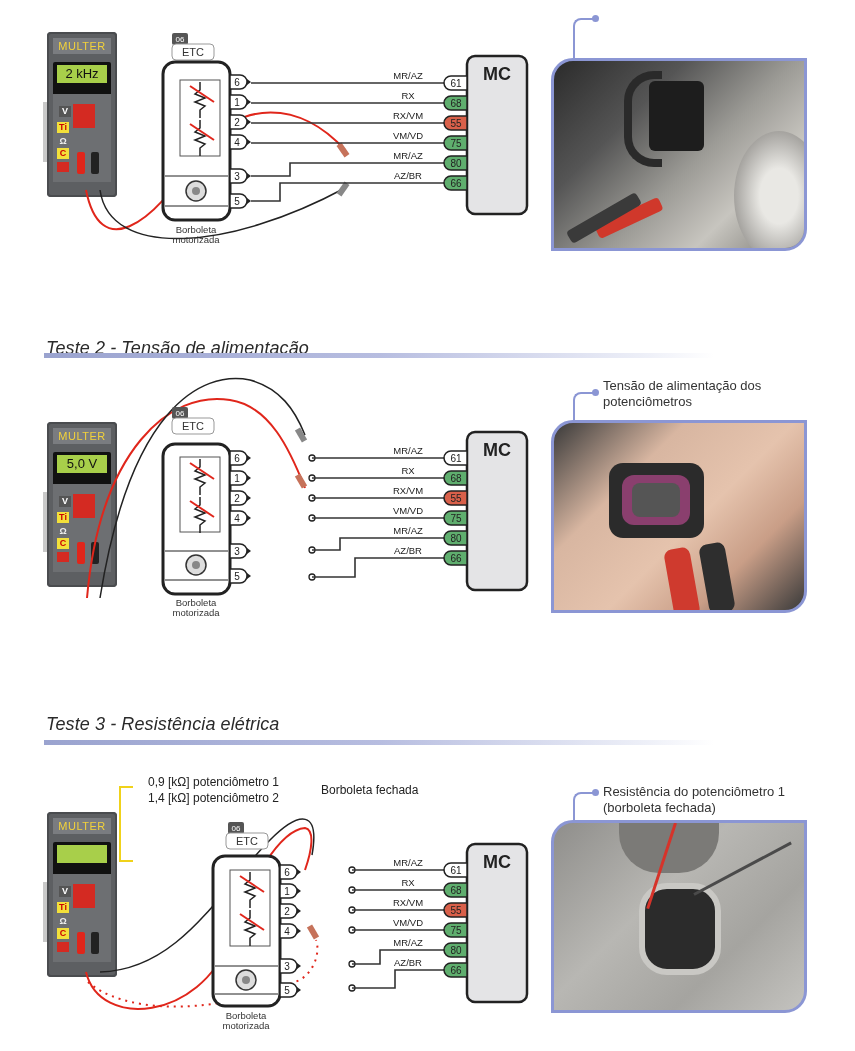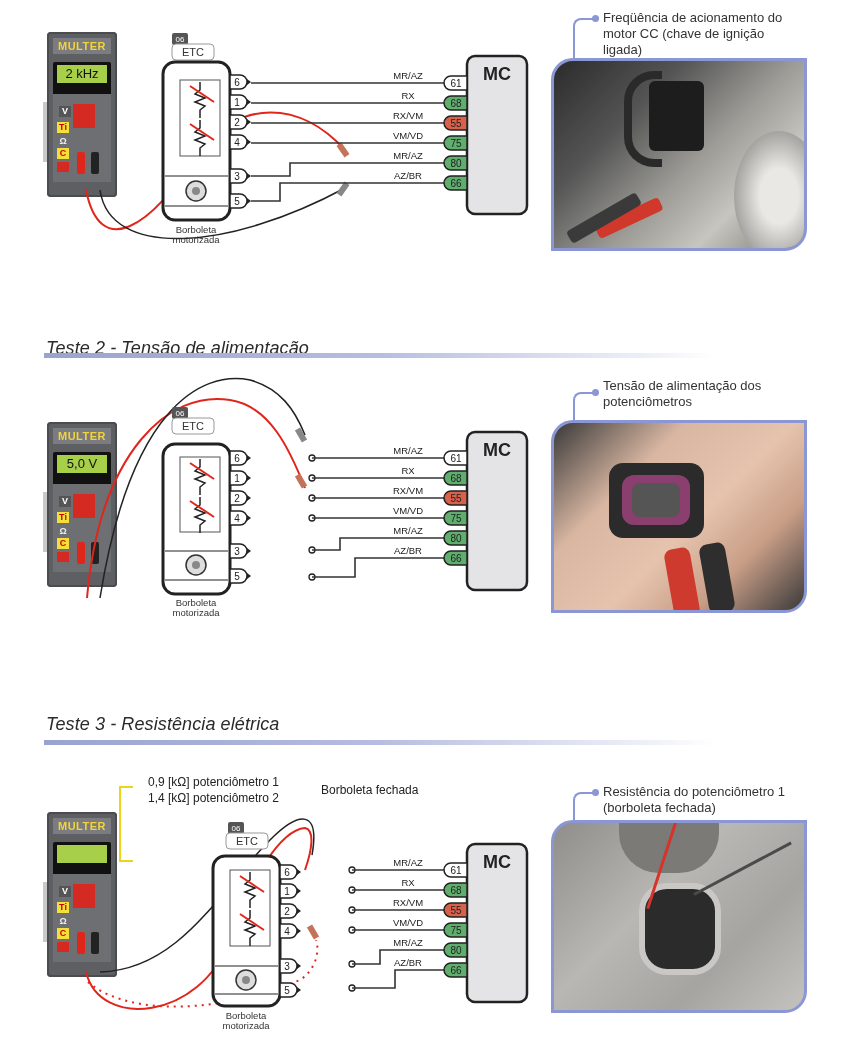--- a/index.html
+++ b/index.html
@@ -6,21 +6,21 @@
   body { width:855px; height:1051px; position:relative; overflow:hidden; font-family:"Liberation Sans", sans-serif; }
   .section { position:absolute; left:0; width:855px; }
   .sec-title { position:absolute; left:46px; font-style:italic; font-size:18px; color:#2a2a2a; font-family:"Liberation Sans", sans-serif; letter-spacing:0.1px; }
   .sec-rule { position:absolute; left:44px; width:670px; height:5px; background:linear-gradient(to right,#9aa3cf 0%,#b7bde0 50%,#eef0f8 90%,#ffffff 100%); }
   svg text { font-family:"Liberation Sans", sans-serif; }
   .photo-frame { position:absolute; border:3px solid #8b96d4; border-radius:22px 0 22px 0; overflow:hidden; }
   .photo-caption { position:absolute; font-size:13px; line-height:16px; color:#333; }
   .callout-line { position:absolute; border-left:2px solid #8b96d4; border-top:2px solid #8b96d4; border-top-left-radius:8px; }
   .callout-dot { position:absolute; width:7px; height:7px; border-radius:50%; background:#8b96d4; }
   .meter { position:absolute; width:70px; height:165px; background:#5d5f62; border-radius:4px; box-shadow: inset 0 0 0 2px #4a4c4f; }
-  .meter-brand { position:absolute; left:6px; top:6px; width:58px; height:16px; background:#7a7c80; color:#f3d23a; font-weight:bold; font-size:11px; text-align:center; line-height:16px; letter-spacing:0.5px; }
+  .meter-brand { position:absolute; left:6px; top:6px; width:58px; height:16px; background:#7a7c80; color:#f3d23a; font-weight:normal; font-size:11px; text-align:center; line-height:16px; letter-spacing:0.5px; }
   .meter-lcd { position:absolute; left:6px; top:30px; width:58px; height:40px; background:#111; border-radius:2px; }
   .meter-lcd-inner { position:absolute; left:4px; top:3px; width:50px; height:18px; background:#a8cf4a; color:#111; font-size:13px; line-height:18px; text-align:center; }
   .meter-panel { position:absolute; left:6px; top:62px; width:58px; height:88px; background:#6d6f72; }
   .mbtn { position:absolute; font-size:9px; font-weight:bold; text-align:center; line-height:11px; }
   .meter-side { position:absolute; left:-4px; top:70px; width:4px; height:60px; background:#c9c9c9; }
   .res-text { position:absolute; font-size:12px; line-height:16px; color:#222; }
 </style>
 </head>
 <body>
 
@@ -139,25 +139,20 @@
           <path d="M251 201 H280 V183 H445" fill="none" stroke="#333" stroke-width="1.6"></path>
           <path d="M467 176 h-16 a7 7 0 0 0 0 14 h16 z" fill="#5fae6e" stroke="#222" stroke-width="1.5"></path>
           <text x="456" y="187" font-size="10" fill="#222" text-anchor="middle">66</text>
           <text x="408" y="179" font-size="9.5" fill="#222" text-anchor="middle">AZ/BR</text>
         </g>
       </g>
   </svg>
 
   <div class="callout-line" style="left:573px;top:18px;width:22px;height:42px;"></div>
   <div class="callout-dot" style="left:592px;top:15px;"></div>
-  <div class="photo-caption" style="left:603px;top:10px;">
-    <div>Freqüência de acionamento do</div>
-    <div>motor CC (chave de ignição</div>
-    <div>ligada)</div>
-  </div>
   <div class="photo-frame" style="left:551px;top:58px;width:250px;height:187px;background:linear-gradient(135deg,#2b2b2b 0%,#555 30%,#9b9a95 55%,#c7c5bf 75%,#7a7873 100%);">
     <div style="position:absolute;left:95px;top:20px;width:55px;height:70px;background:#1d1d1d;border-radius:6px;"></div>
     <div style="position:absolute;left:70px;top:10px;width:30px;height:80px;border:8px solid #2a2a2a;border-right:none;border-radius:30px 0 0 30px;"></div>
     <div style="position:absolute;left:180px;top:70px;width:90px;height:130px;background:radial-gradient(ellipse at center,#e9e8e4 30%,#a6a4a0 70%);border-radius:50%;"></div>
     <div style="position:absolute;left:40px;top:150px;width:70px;height:14px;background:#d0382b;transform:rotate(-25deg);border-radius:4px;"></div>
     <div style="position:absolute;left:10px;top:150px;width:80px;height:14px;background:#3a3a3a;transform:rotate(-30deg);border-radius:4px;"></div>
   </div>
 </div>
 
 <div class="sec-title" style="top:328px;margin-top:10px;">Teste 2 - Tensão de alimentação</div>

